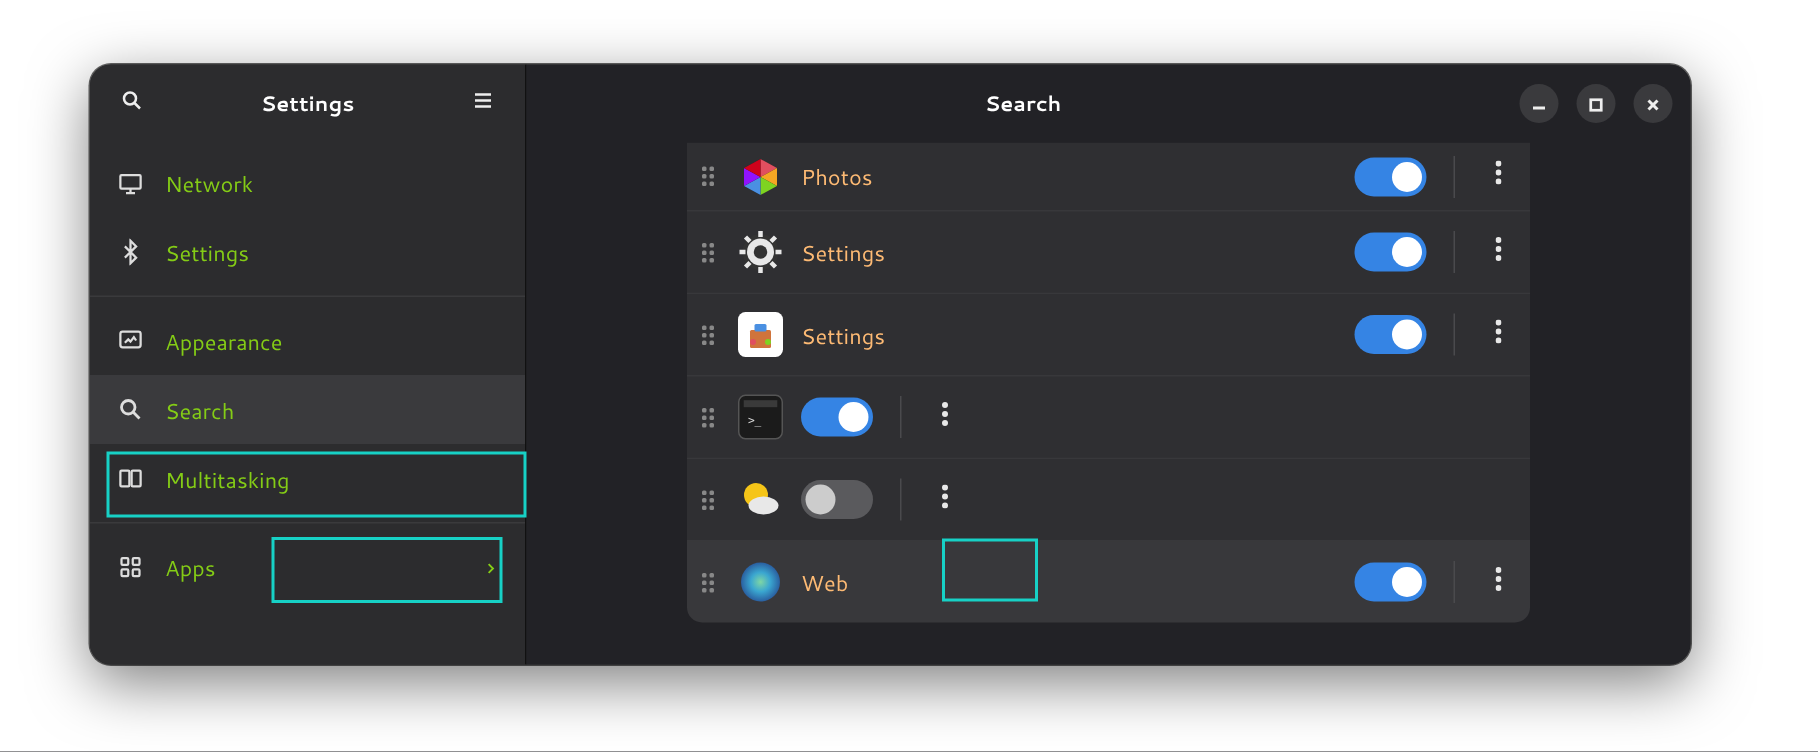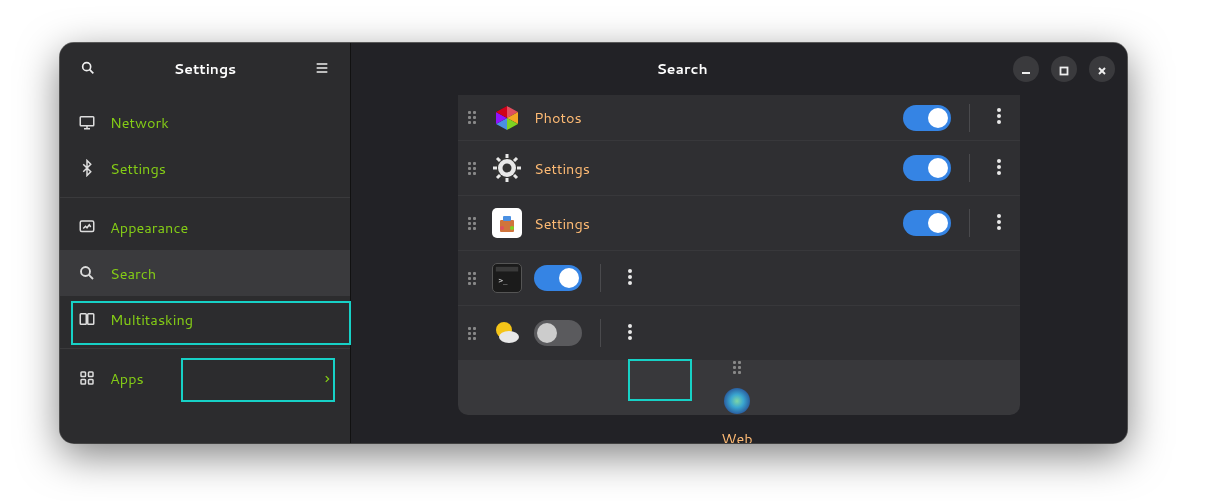--- a/index.html
+++ b/index.html
@@ -465,21 +465,21 @@
           <div class="row-sep"></div>
           <div class="kebab">
               <span><svg viewBox="0 0 4 16">
                   <circle cx="2" cy="2" r="2" fill="currentColor"></circle>
                   <circle cx="2" cy="8" r="2" fill="currentColor"></circle>
                   <circle cx="2" cy="14" r="2" fill="currentColor"></circle>
                 </svg></span>
             </div>
         </div>
 
-        <div class="row last-row" style="border-radius:0 0 10px 10px;flex-direction:column;">
+        <div class="row last-row" style="border-radius:0 0 10px 10px;">
           <div class="grip">
               <span></span>
               <span></span>
               <span></span>
               <span></span>
               <span></span>
               <span></span>
             </div>
           <div class="app-icon">
             <svg viewBox="0 0 30 30">

